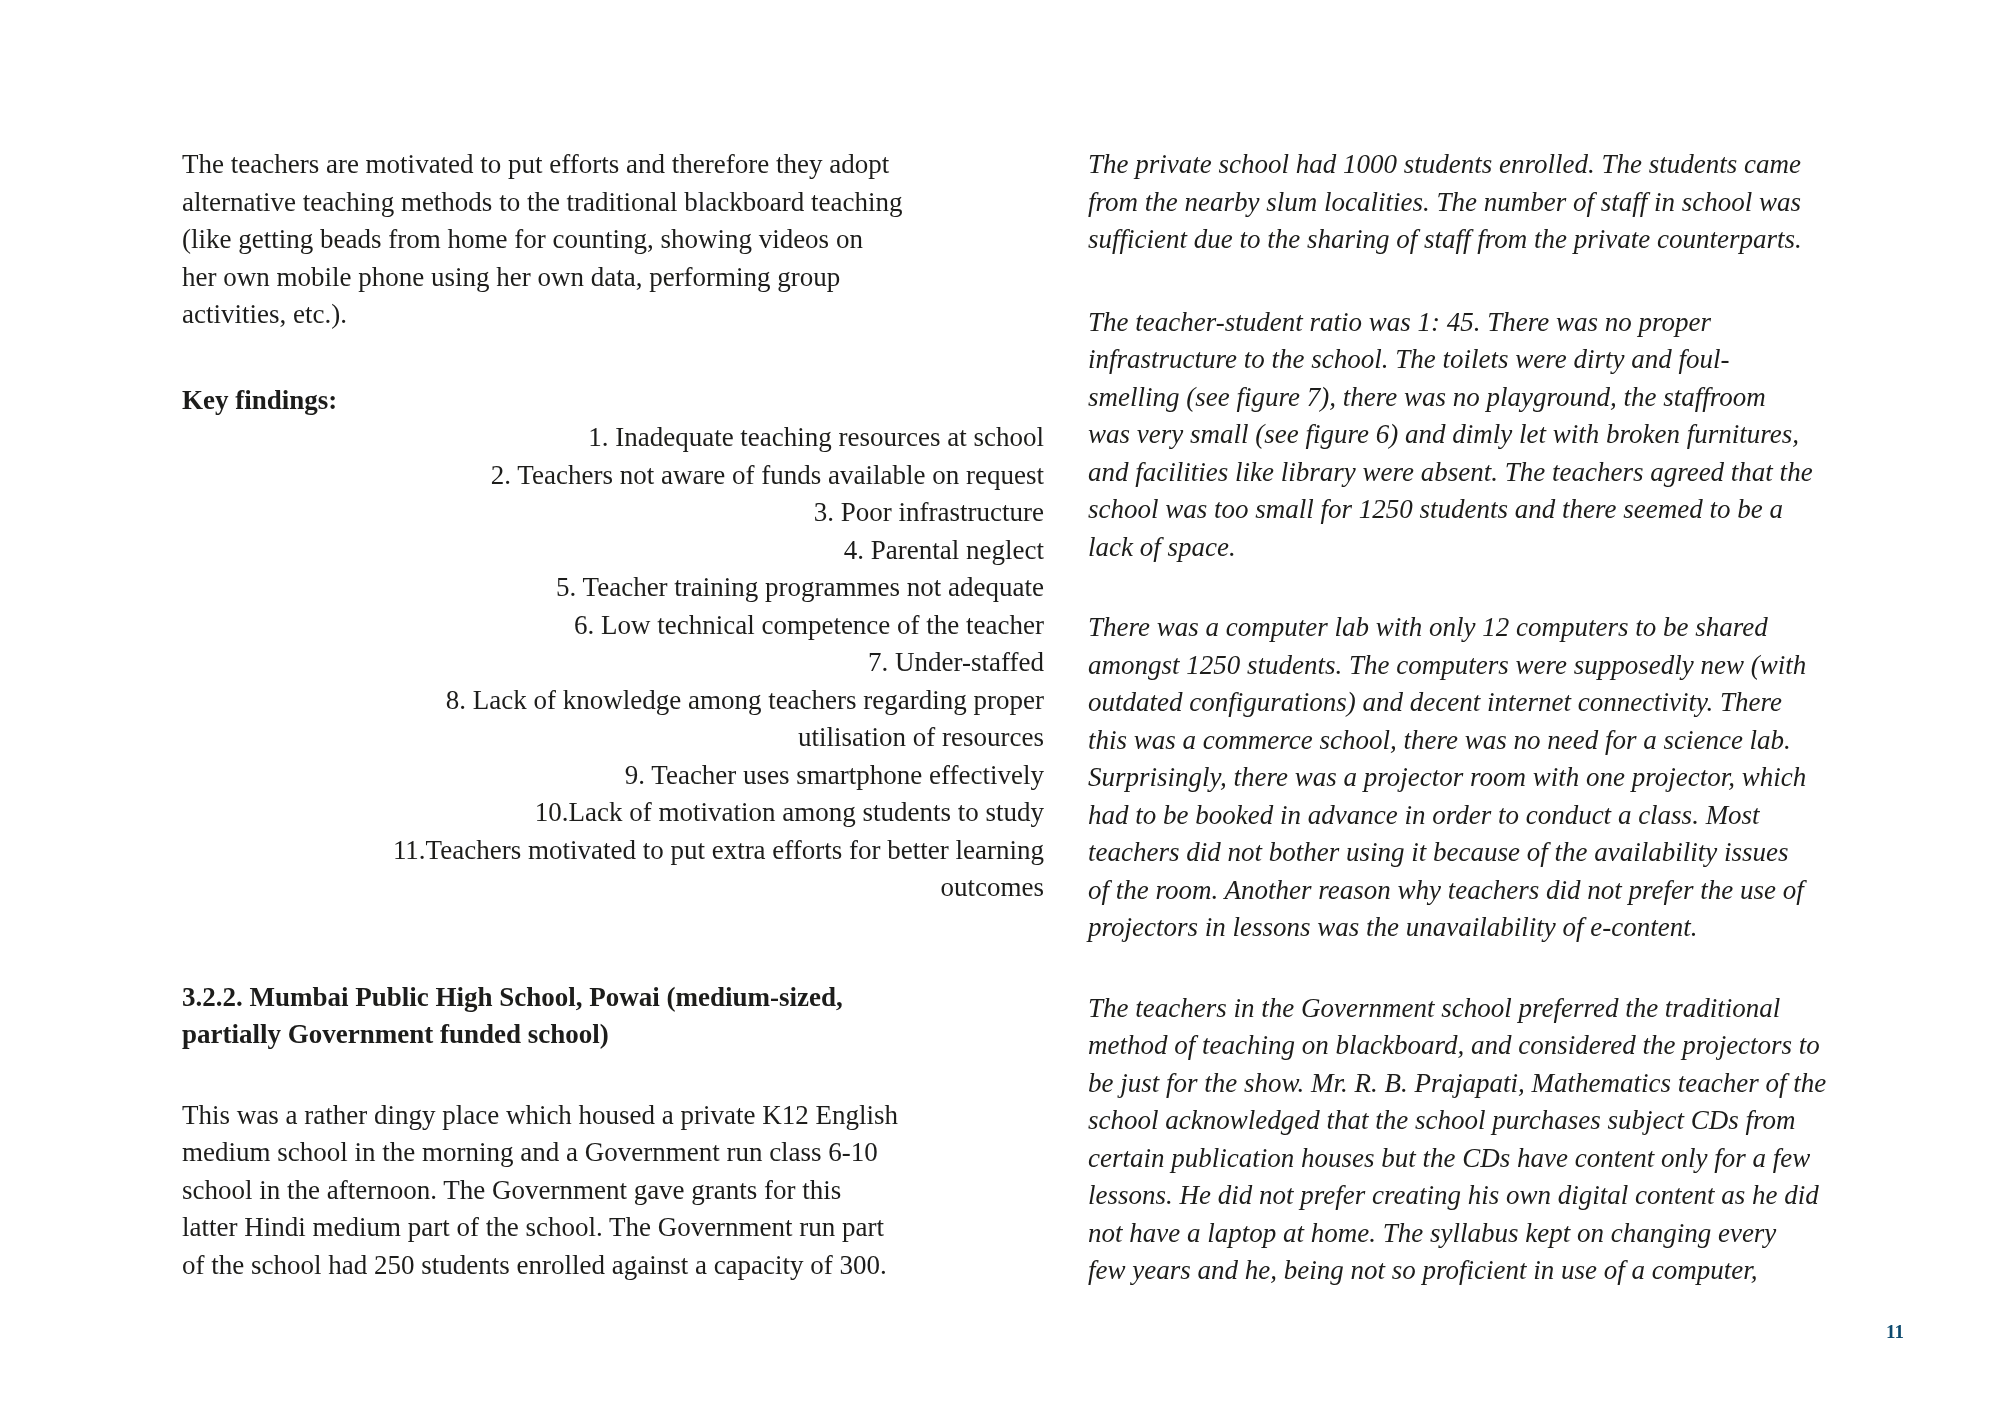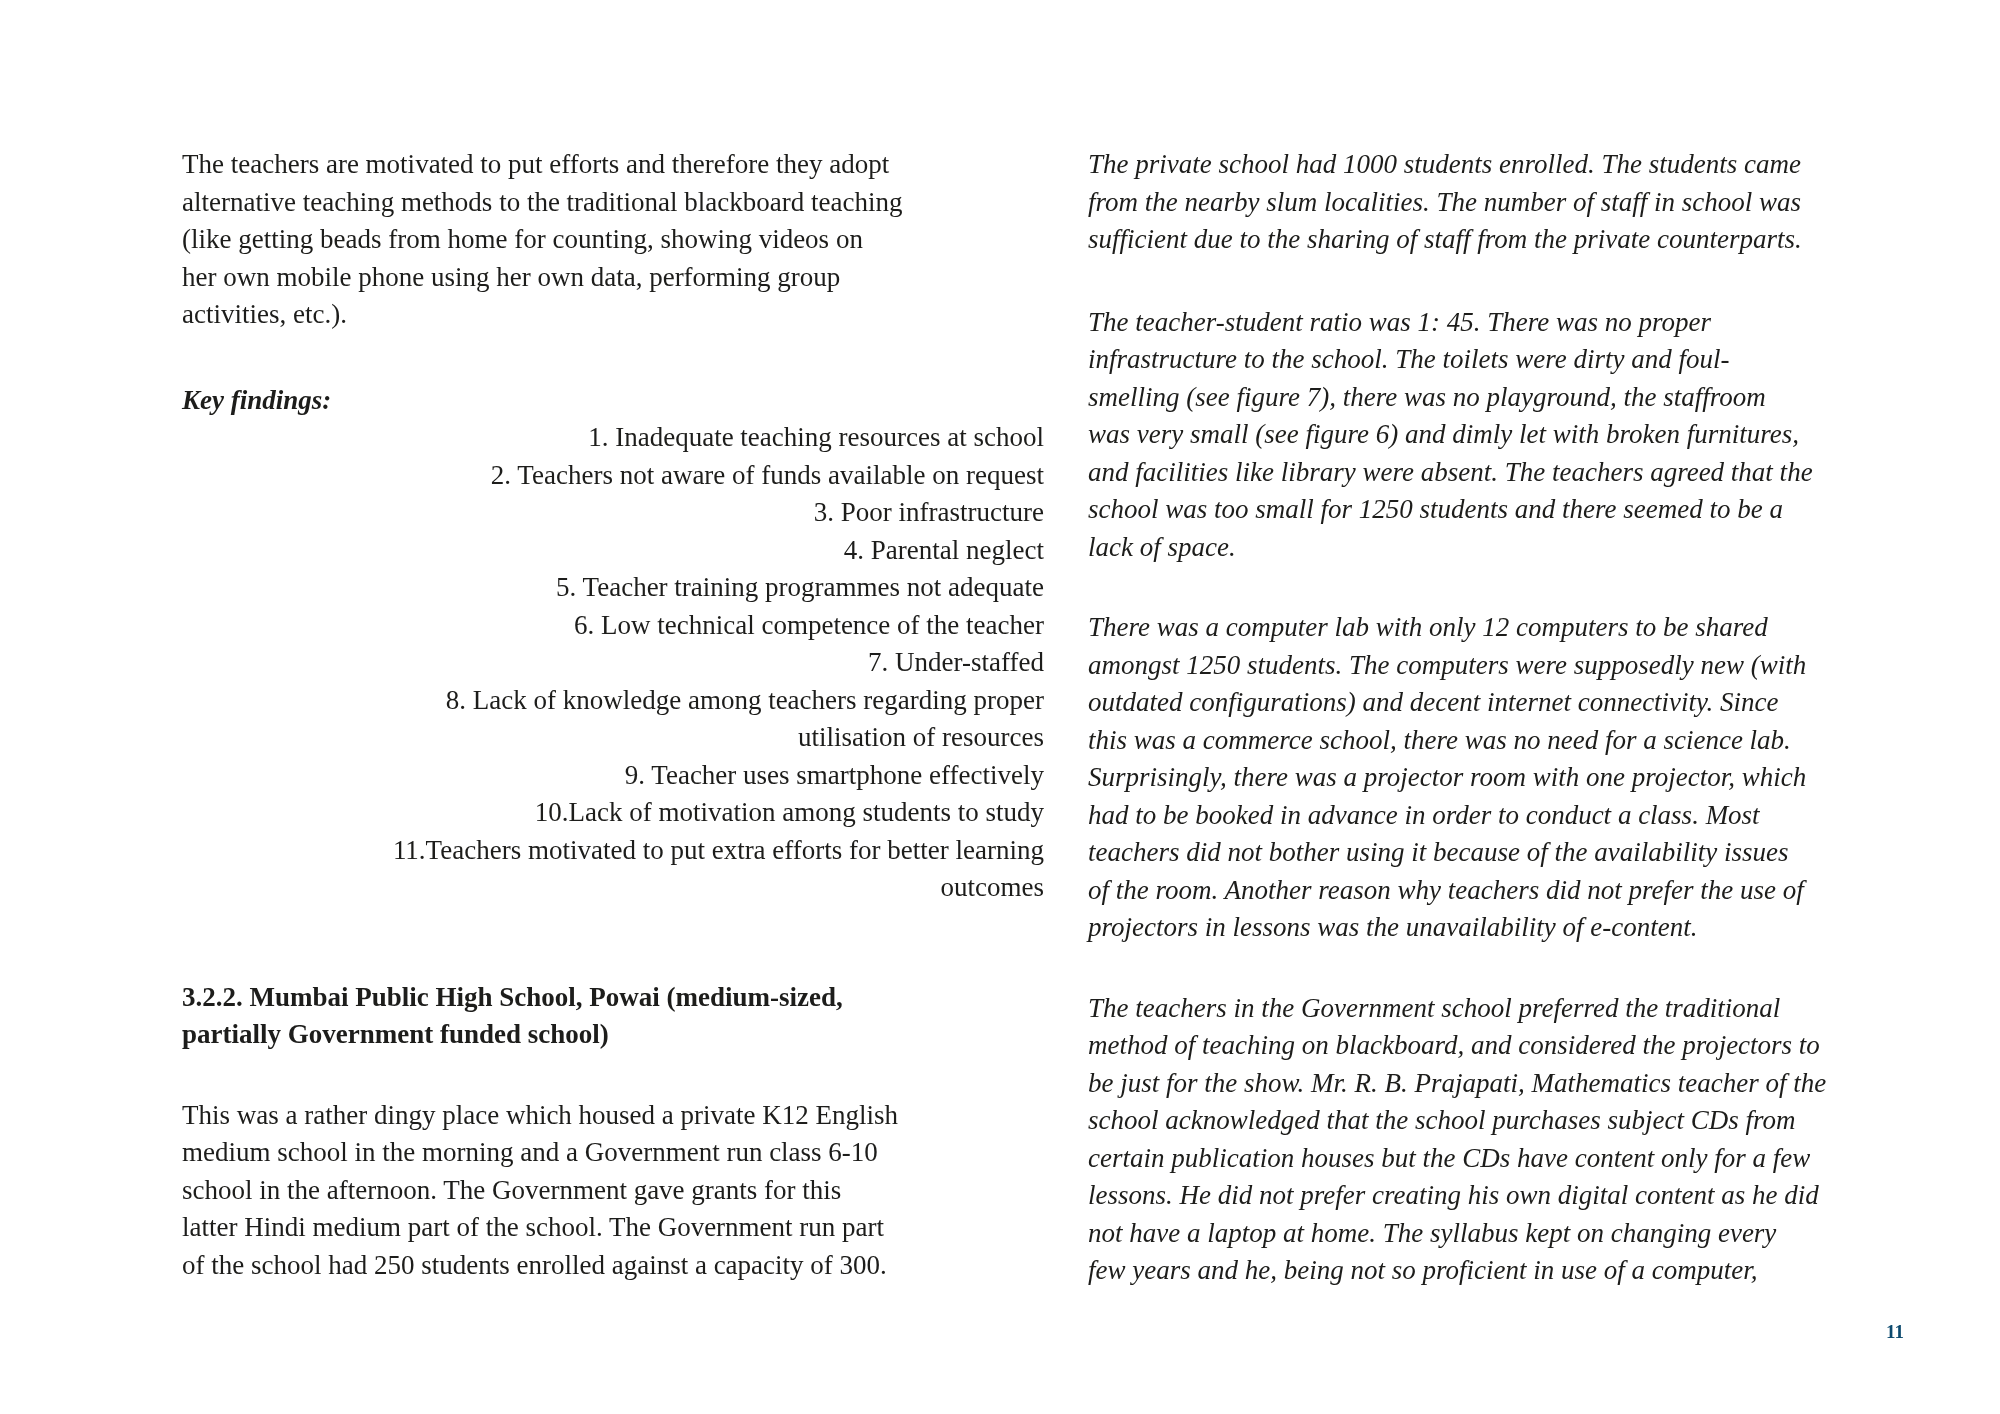--- a/index.html
+++ b/index.html
@@ -27,21 +27,20 @@
     font-size: 27px;
     line-height: 37.5px;
     white-space: nowrap;
   }
   .para { margin: 0 0 43px 0; }
   .para:last-child { margin-bottom: 0; }
 
   #intro-paragraph { margin-bottom: 48px; }
   #key-findings-label .ln {
     font-weight: bold;
-    font-style: italic;
   }
   #key-findings-list {
     margin-left: 58px;
     text-align: right;
   }
   #section-heading {
     margin-top: 72px;
     font-family: Liberation Serif, serif;
   }
   #section-heading .ln {
@@ -145,21 +144,21 @@
         <div class="ln">smelling (see figure 7), there was no playground, the staffroom</div>
         <div class="ln">was very small (see figure 6) and dimly let with broken furnitures,</div>
         <div class="ln">and facilities like library were absent. The teachers agreed that the</div>
         <div class="ln">school was too small for 1250 students and there seemed to be a</div>
         <div class="ln">lack of space.</div>
       </div>
 
     <div class="para" id="rc-p3">
         <div class="ln">There was a computer lab with only 12 computers to be shared</div>
         <div class="ln">amongst 1250 students. The computers were supposedly new (with</div>
-        <div class="ln">outdated configurations) and decent internet connectivity. Since</div>
+        <div class="ln">outdated configurations) and decent internet connectivity. There</div>
         <div class="ln">this was a commerce school, there was no need for a science lab.</div>
         <div class="ln">Surprisingly, there was a projector room with one projector, which</div>
         <div class="ln">had to be booked in advance in order to conduct a class. Most</div>
         <div class="ln">teachers did not bother using it because of the availability issues</div>
         <div class="ln">of the room. Another reason why teachers did not prefer the use of</div>
         <div class="ln">projectors in lessons was the unavailability of e-content.</div>
       </div>
 
     <div class="para" id="rc-p4">
         <div class="ln">The teachers in the Government school preferred the traditional</div>

